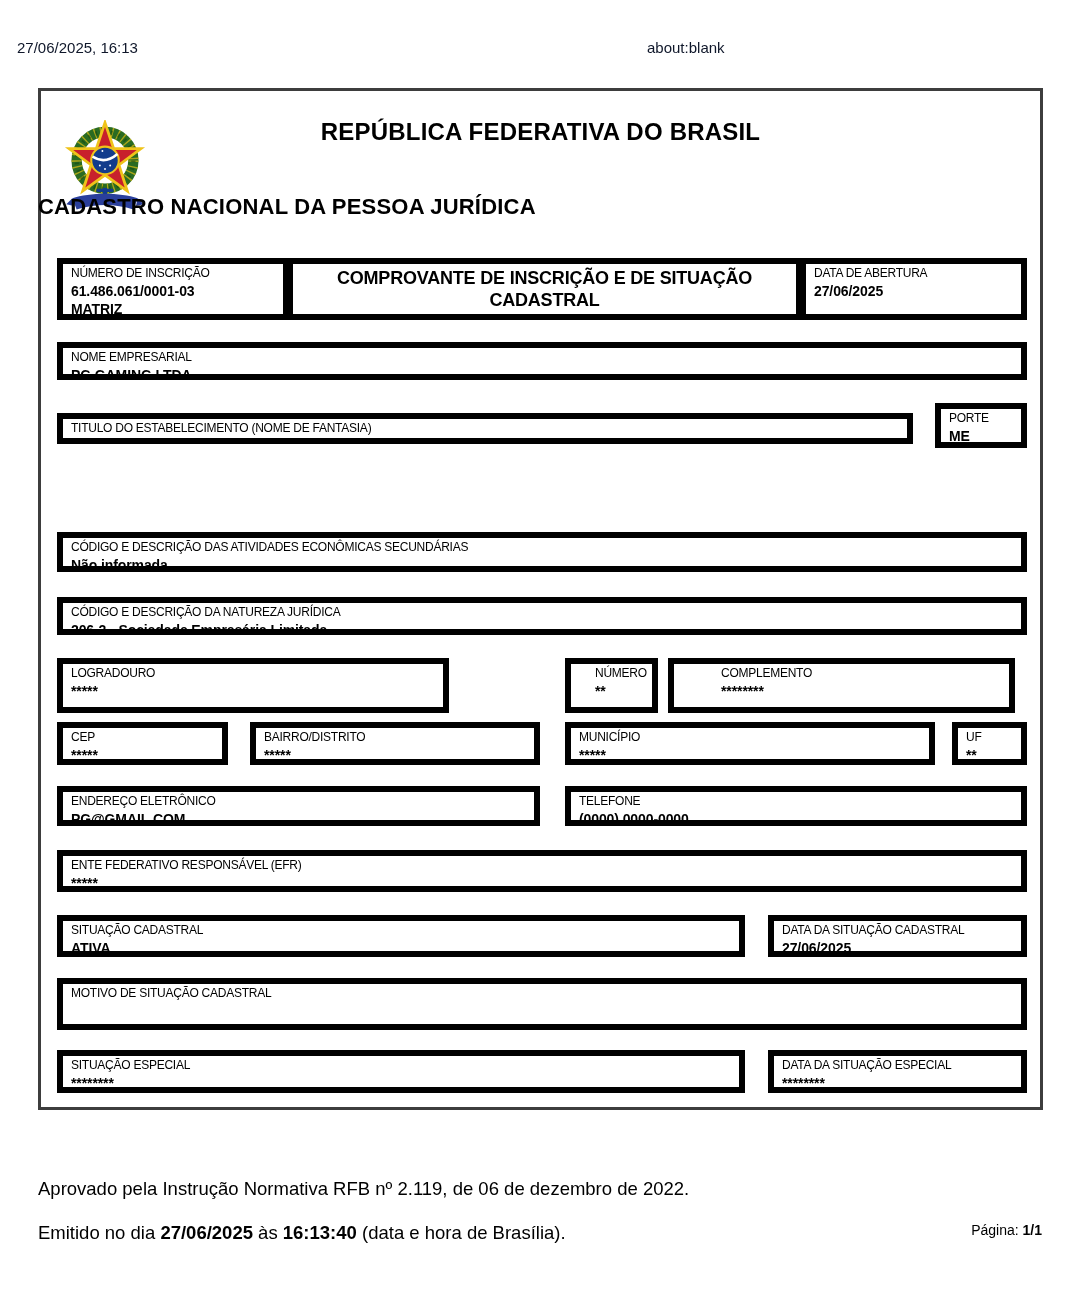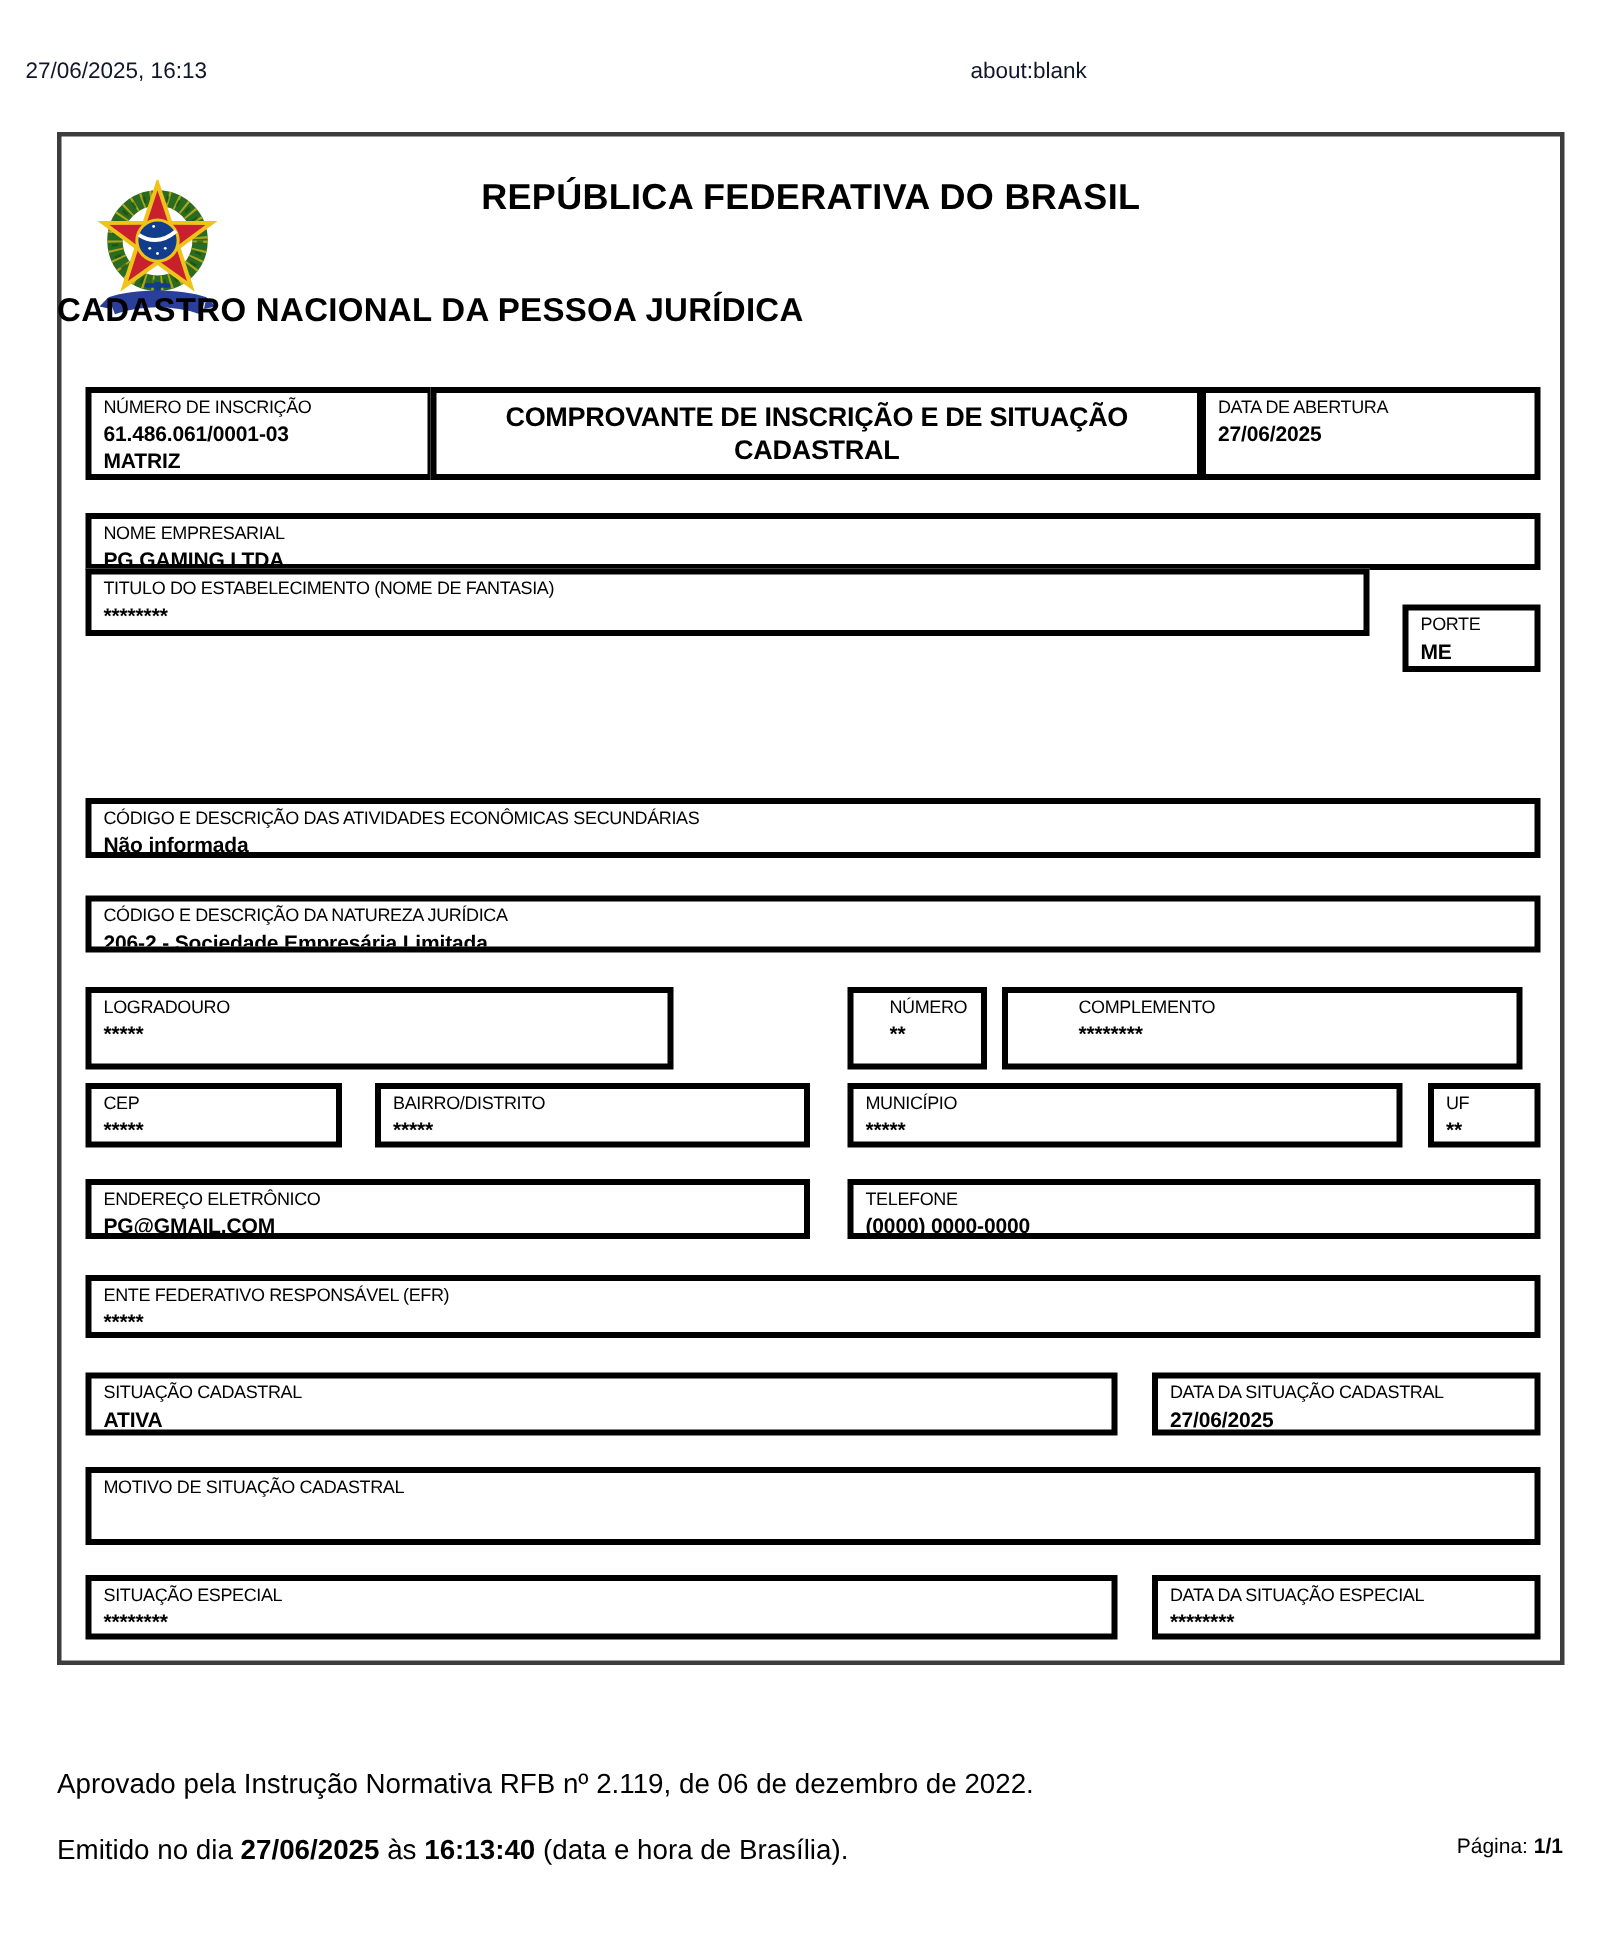--- a/index.html
+++ b/index.html
@@ -30,34 +30,34 @@
     position:absolute; left:38px; top:118px; width:1005px;
     text-align:center; font-size:24px; font-weight:bold; letter-spacing:.2px;
   }
   .doc-subtitle {
     position:absolute; left:38px; top:194px; width:1005px;
     font-size:22px; font-weight:bold; letter-spacing:.2px;
   }
 
   
   .fbox {
-    position:absolute; border:4px solid #000000; background:#fff;
+    position:absolute; border:6px solid #000000; background:#fff;
     padding:2px 8px 2px 8px; overflow:hidden;
   }
   .flabel { font-size:12px; line-height:1.3; letter-spacing:-0.25px; white-space:nowrap; }
   .fvalue { font-size:14px; font-weight:bold; line-height:1.35; letter-spacing:-0.1px; white-space:nowrap; }
 
   .b-inscricao   { left:57px;  top:258px; width:232px; height:62px; }
   .b-comprovante { left:287px; top:258px; width:515px; height:62px;
                    display:flex; align-items:center; justify-content:center; text-align:center; }
   .b-comprovante .cvtitle { font-size:18px; font-weight:bold; line-height:1.25; letter-spacing:-0.2px; }
   .b-abertura    { left:800px; top:258px; width:227px; height:62px; }
 
   .b-nome        { left:57px;  top:342px; width:970px; height:38px; }
-  .b-fantasia    { left:57px;  top:379px; width:856px; height:45px; }
+  .b-fantasia    { left:57px;  top:413px; width:856px; height:31px; }
   .b-porte       { left:935px; top:403px; width:92px;  height:45px; }
   .b-ativprin    { left:57px;  top:468px; width:970px; height:40px; }
   .b-ativsec     { left:57px;  top:532px; width:970px; height:40px; }
   .b-natjur      { left:57px;  top:597px; width:970px; height:38px; }
   .b-logradouro  { left:57px;  top:658px; width:392px; height:55px; }
   .b-numero      { left:565px; top:658px; width:93px;  height:55px;padding-left:24px; }
   .b-complemento { left:668px; top:658px; width:347px; height:55px;padding-left:47px; }
   .b-cep         { left:57px;  top:722px; width:171px; height:43px; }
   .b-bairro      { left:250px; top:722px; width:290px; height:43px; }
   .b-municipio   { left:565px; top:722px; width:370px; height:43px; }

